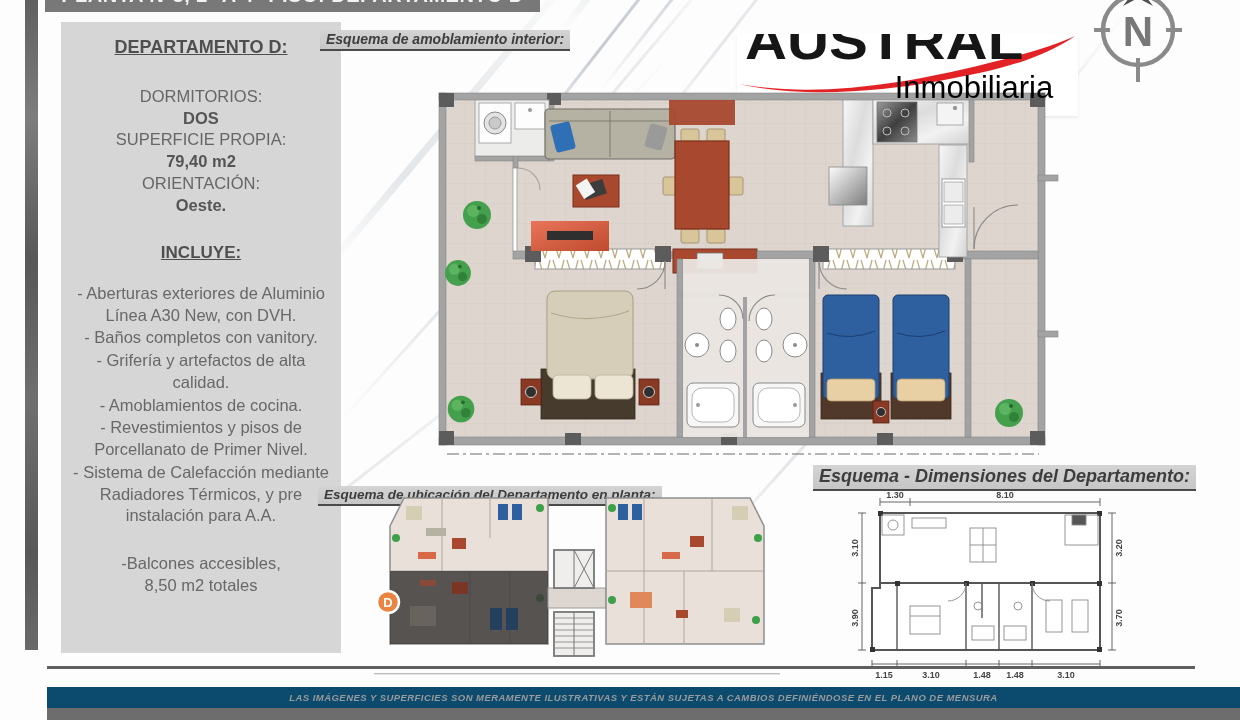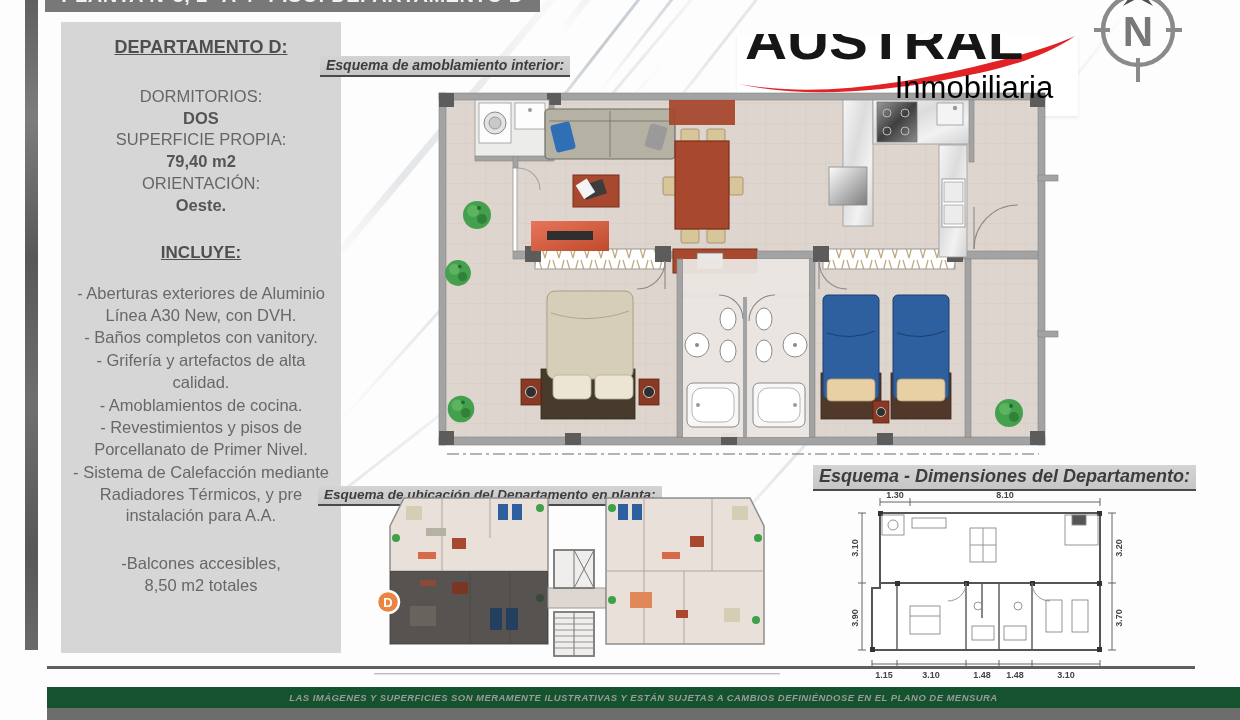--- a/index.html
+++ b/index.html
@@ -42,32 +42,32 @@
   #logo-subtitle { position:absolute; left:142px; top:36px; width:190px; text-align:center;
     font-size:31px; color:#000000; z-index:2; }
 
   
   #compass { position:absolute; left:1086px; top:-14px; width:104px; height:104px; }
 
   
   .section-header { position:absolute; font-size:14px; font-style:italic; font-weight:bold; color:#3d3d3d;
     background:linear-gradient(180deg,#d4d4d4,#c6c6c6); padding:1px 6px 2px 6px;
     border-bottom:2px solid #4a4a4a; white-space:nowrap; }
-  #hdr-furnishing { left:320px; top:56px; }
+  #hdr-furnishing { left:320px; top:30px; }
   #hdr-location  { left:318px; top:465px; font-size:13.5px;margin-top:21px; }
   #hdr-dims      { left:813px; top:465px; font-size:18px; }
 
   
   #main-plan { position:absolute; left:425px; top:83px; width:635px; height:380px; }
   #location-plan { position:absolute; left:372px; top:492px; width:410px; height:200px; }
   #dims-plan { position:absolute; left:850px; top:488px; width:290px; height:210px; }
 
   
   #footer-rule { position:absolute; left:47px; top:666px; width:1148px; height:3px; background:#5f5f5f; }
-  #footer-strip { position:absolute; left:47px; top:687px; width:1193px; height:21px; background:#14532d;
+  #footer-strip { position:absolute; left:47px; top:687px; width:1193px; height:21px; background:#0c4a6e;
     display:flex; align-items:center; justify-content:center; }
   #footer-strip .disclaimer { font-size:9.5px; font-style:italic; font-weight:bold; color:#9a9a9a; letter-spacing:.45px; }
   #footer-bar { position:absolute; left:47px; top:708px; width:1193px; height:12px; background:#6d6d6d; }
 
   svg text { font-family:"Liberation Sans", sans-serif; }
 </style>
 </head>
 <body>
 
 <div id="page">

